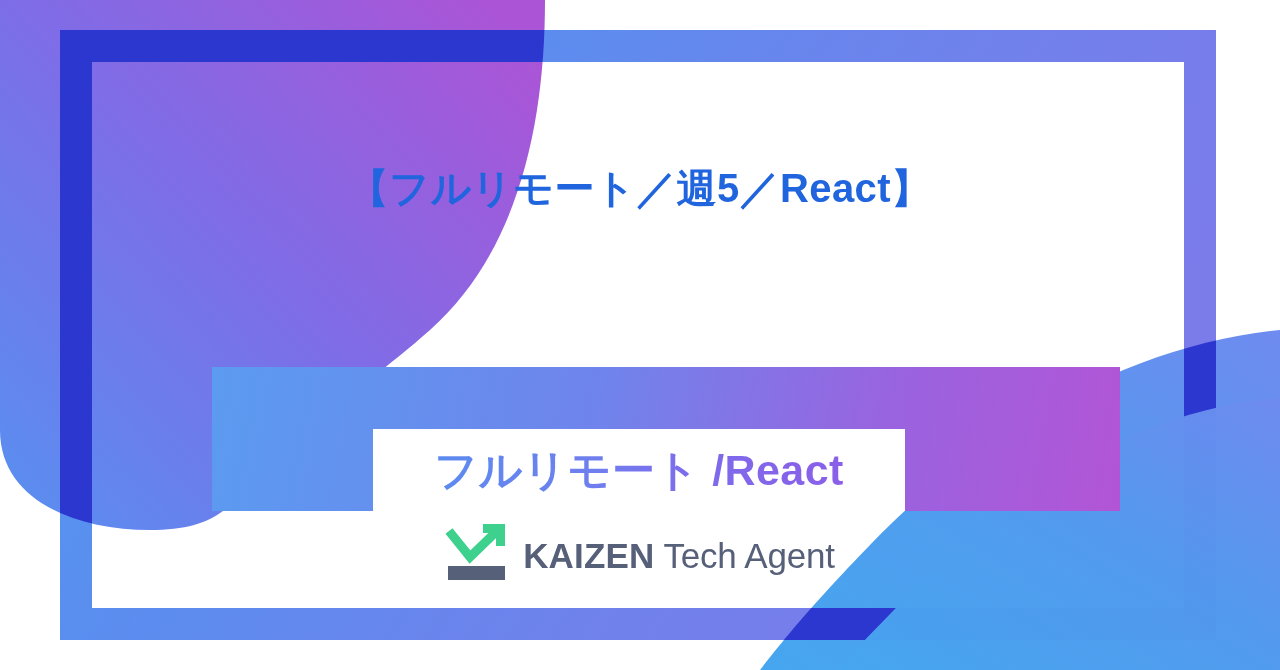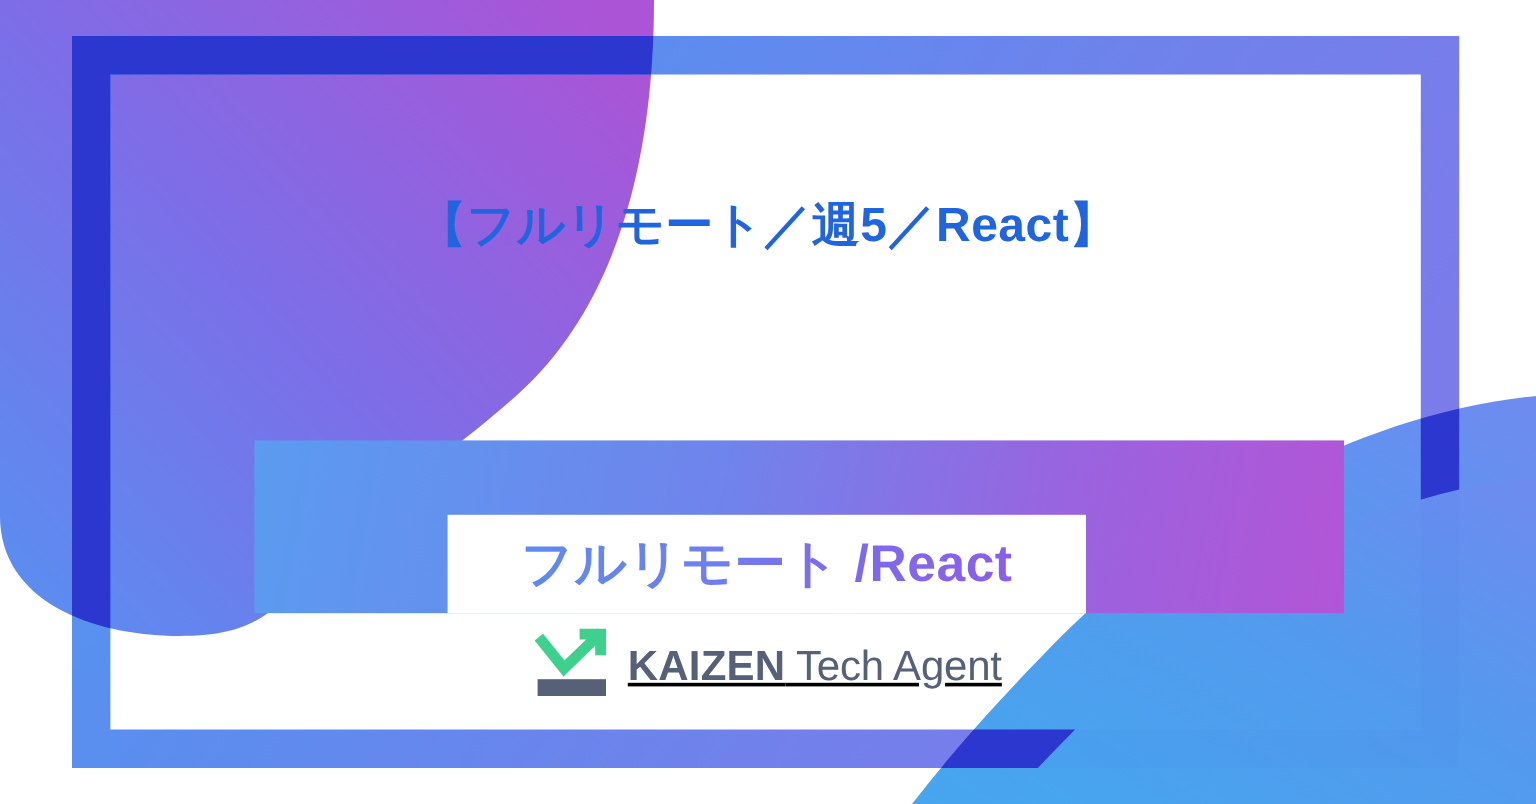--- a/index.html
+++ b/index.html
@@ -88,21 +88,20 @@
   
   #logo {
     position: absolute;
     left: 0;
     right: 0;
     top: 521px;
     display: flex;
     align-items: center;
     justify-content: center;
     gap: 10px;
-    text-decoration: underline;
   }
   #logo-mark {
     width: 68px;
     height: 64px;
     flex: 0 0 auto;
     display: block;
   }
   #logo-wordmark {
     font-size: 35px;
     line-height: 1;

